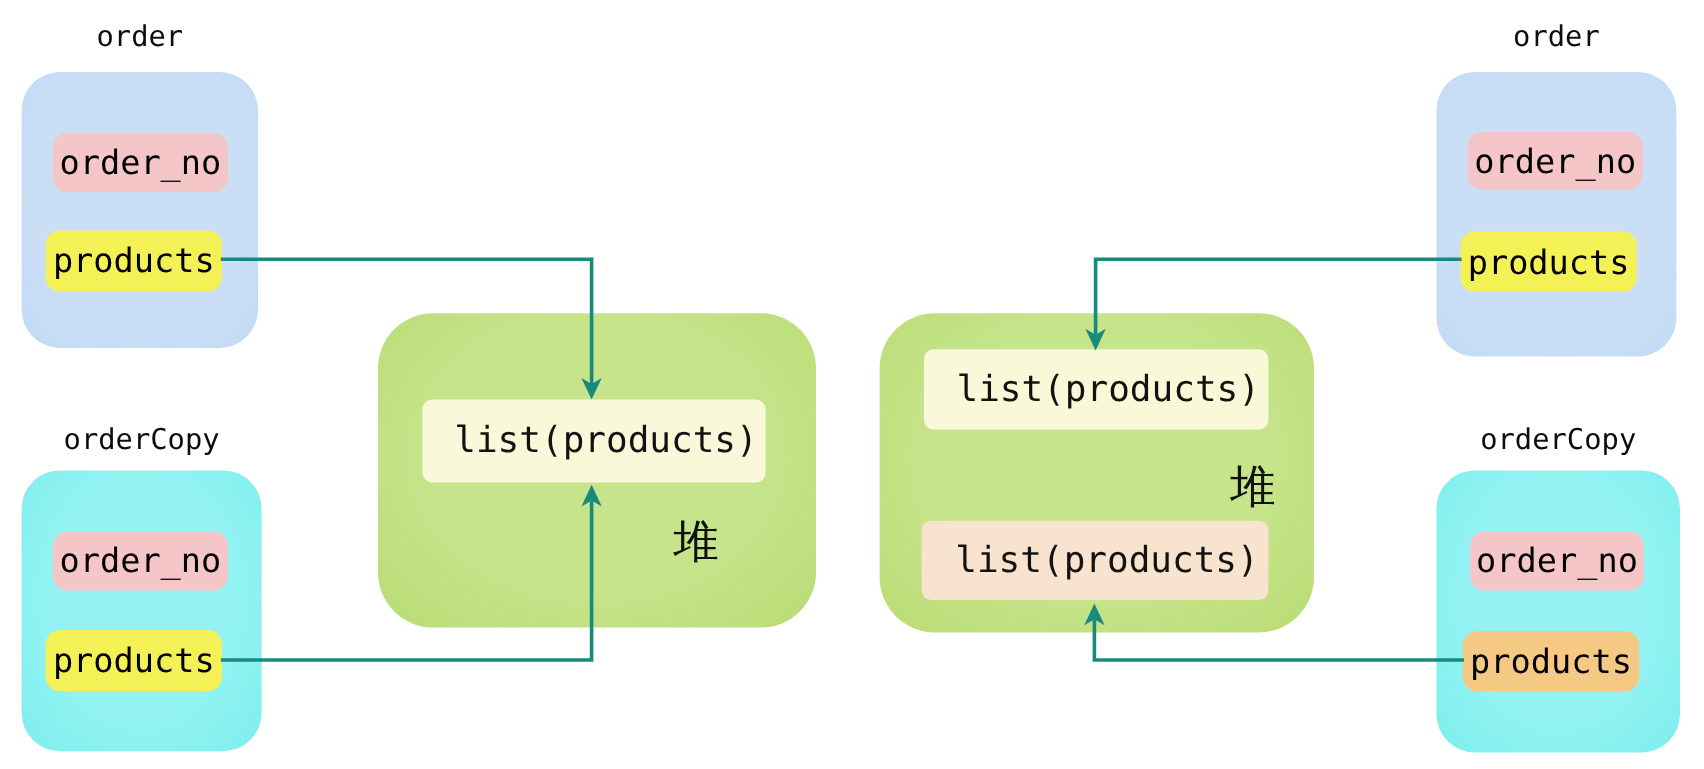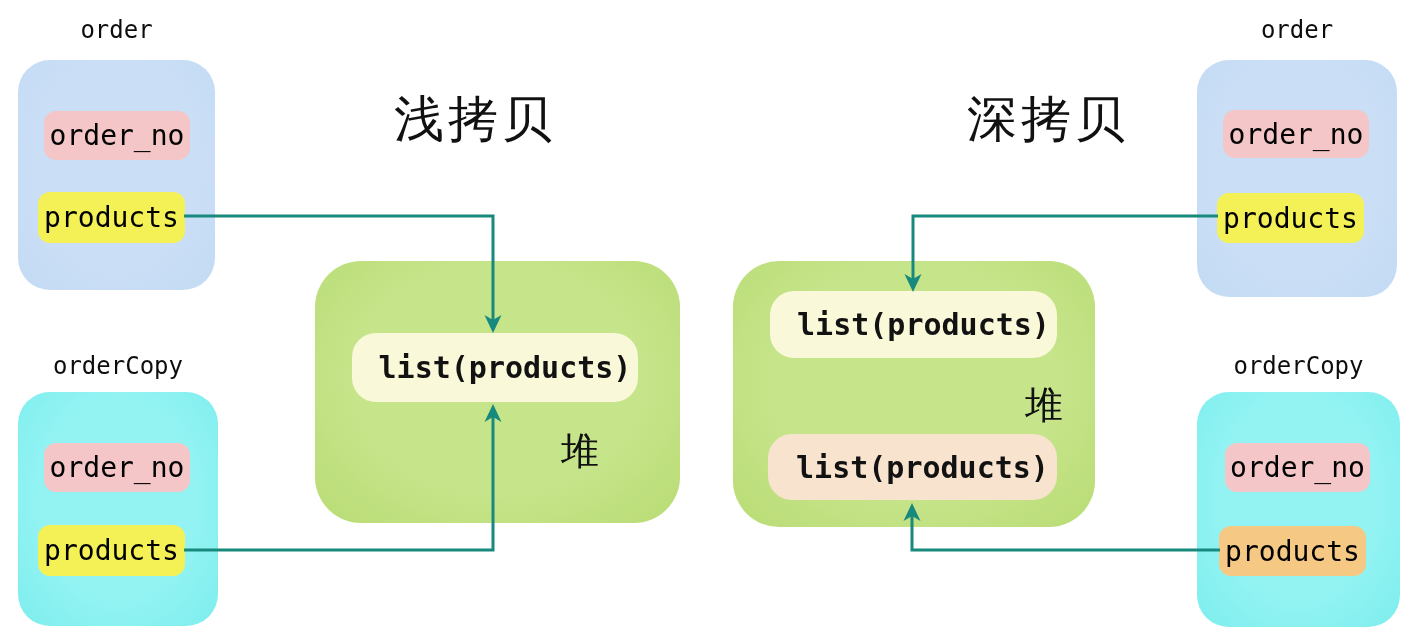--- a/index.html
+++ b/index.html
@@ -62,26 +62,26 @@
     color: #000000;
     white-space: nowrap;
   }
   .field.pink   { background: #f5c6c7; }
   .field.yellow { background: #f4f156; }
   .field.orange { background: #f5c884; }
 
   
   .heap-item {
     position: absolute;
-    border-radius: 24px;
+    border-radius: 8px;
     display: flex;
     align-items: center;
     justify-content: center;
     font-size: 30px;
-    font-weight: 700;
+    font-weight: 400;
     color: #121212;
     white-space: nowrap;
     padding-left: 20px;
   }
   .heap-item.cream { background: #f9f8d8; }
   .heap-item.peach { background: #f8e3ce; }
 
   .heap-label {
     position: absolute;
     font-family: "DejaVu Serif", "Liberation Serif", serif;
@@ -105,37 +105,35 @@
   svg.wires polygon {
     fill: #18897d;
     stroke: none;
   }
 </style>
 </head>
 <body>
 
 <div class="canvas">
 
-  <div class="cn-title" style="left:380px; top:86px; width:190px;">浅拷贝</div>
 
   <div class="entity-label" style="left:18px; top:16px; width:197px;">order</div>
   <div class="entity-box blue" style="left:18px; top:60px; width:197px; height:230px;"></div>
   <div class="field pink" style="left:44px; top:111px; width:146px; height:49px;">order_no</div>
   <div class="field yellow" style="left:38px; top:192px; width:147px; height:51px;">products</div>
 
   <div class="entity-label" style="left:18px; top:352px; width:200px;">orderCopy</div>
   <div class="entity-box cyan" style="left:18px; top:392px; width:200px; height:234px;"></div>
   <div class="field pink" style="left:44px; top:443px; width:146px; height:49px;">order_no</div>
   <div class="field yellow" style="left:38px; top:525px; width:147px; height:51px;">products</div>
 
   <div class="heap-box" style="left:315px; top:261px; width:365px; height:262px;"></div>
   <div class="heap-item cream" style="left:352px; top:333px; width:286px; height:69px;">list(products)</div>
   <div class="heap-label" style="left:552px; top:426px; width:56px;">堆</div>
 
-  <div class="cn-title" style="left:953px; top:86px; width:190px;">深拷贝</div>
 
   <div class="entity-label" style="left:1197px; top:16px; width:200px;">order</div>
   <div class="entity-box blue" style="left:1197px; top:60px; width:200px; height:237px;"></div>
   <div class="field pink" style="left:1223px; top:110px; width:146px; height:48px;">order_no</div>
   <div class="field yellow" style="left:1217px; top:193px; width:147px; height:50px;">products</div>
 
   <div class="entity-label" style="left:1197px; top:352px; width:203px;">orderCopy</div>
   <div class="entity-box cyan" style="left:1197px; top:392px; width:203px; height:235px;"></div>
   <div class="field pink" style="left:1225px; top:443px; width:145px; height:49px;">order_no</div>
   <div class="field orange" style="left:1219px; top:526px; width:147px; height:50px;">products</div>

